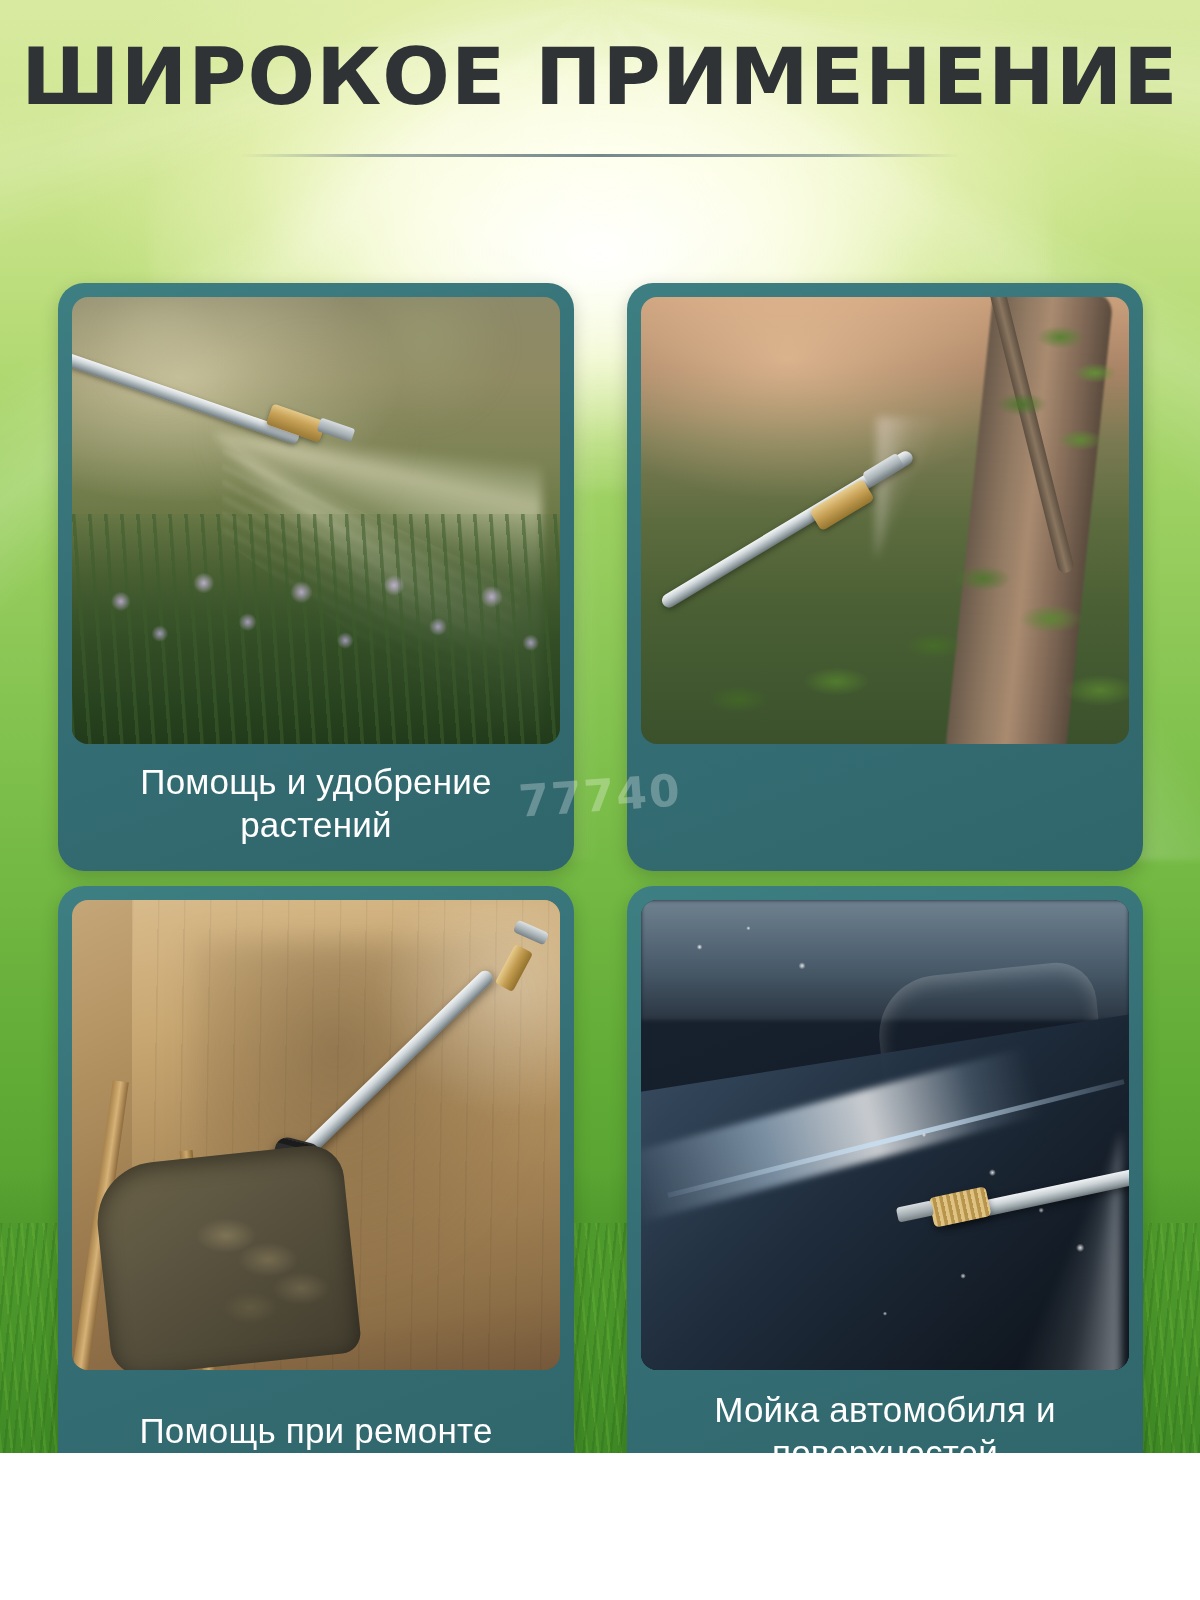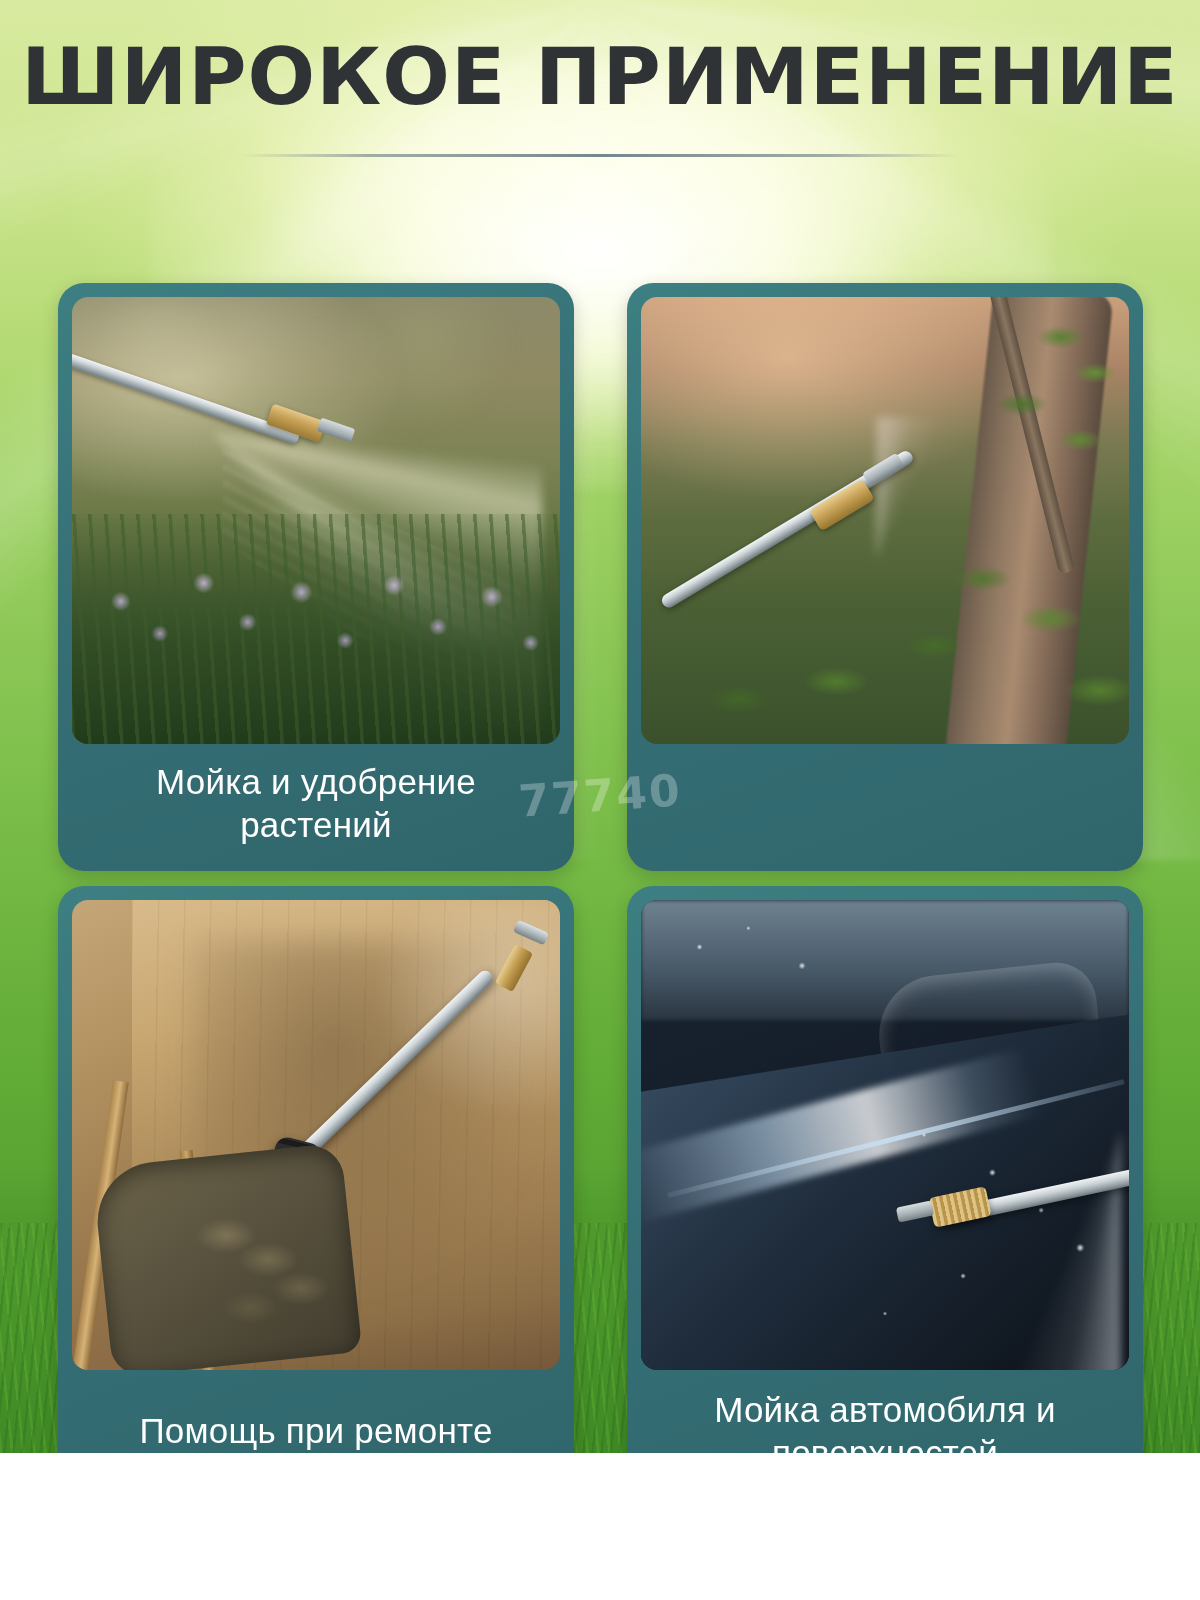--- a/index.html
+++ b/index.html
@@ -586,21 +586,21 @@
     <div class="card">
       <div class="photo ph1">
         <div class="ph1-blur"></div>
         <div class="ph1-spray"></div>
         <div class="ph1-spray2"></div>
         <div class="ph1-flowers"></div>
         <div class="wand1"></div>
         <div class="wand1-brass"></div>
         <div class="wand1-tip"></div>
       </div>
-      <div class="caption">Мойка и удобрение растений</div>
+      <div class="caption">Помощь и удобрение растений</div>
     </div>
 
     <div class="card">
       <div class="photo ph2">
         <div class="ph2-trunk"></div>
         <div class="ph2-branch"></div>
         <div class="ph2-leaves"></div>
         <div class="ph2-spray"></div>
         <div class="wand2"></div>
         <div class="wand2-brass"></div>

